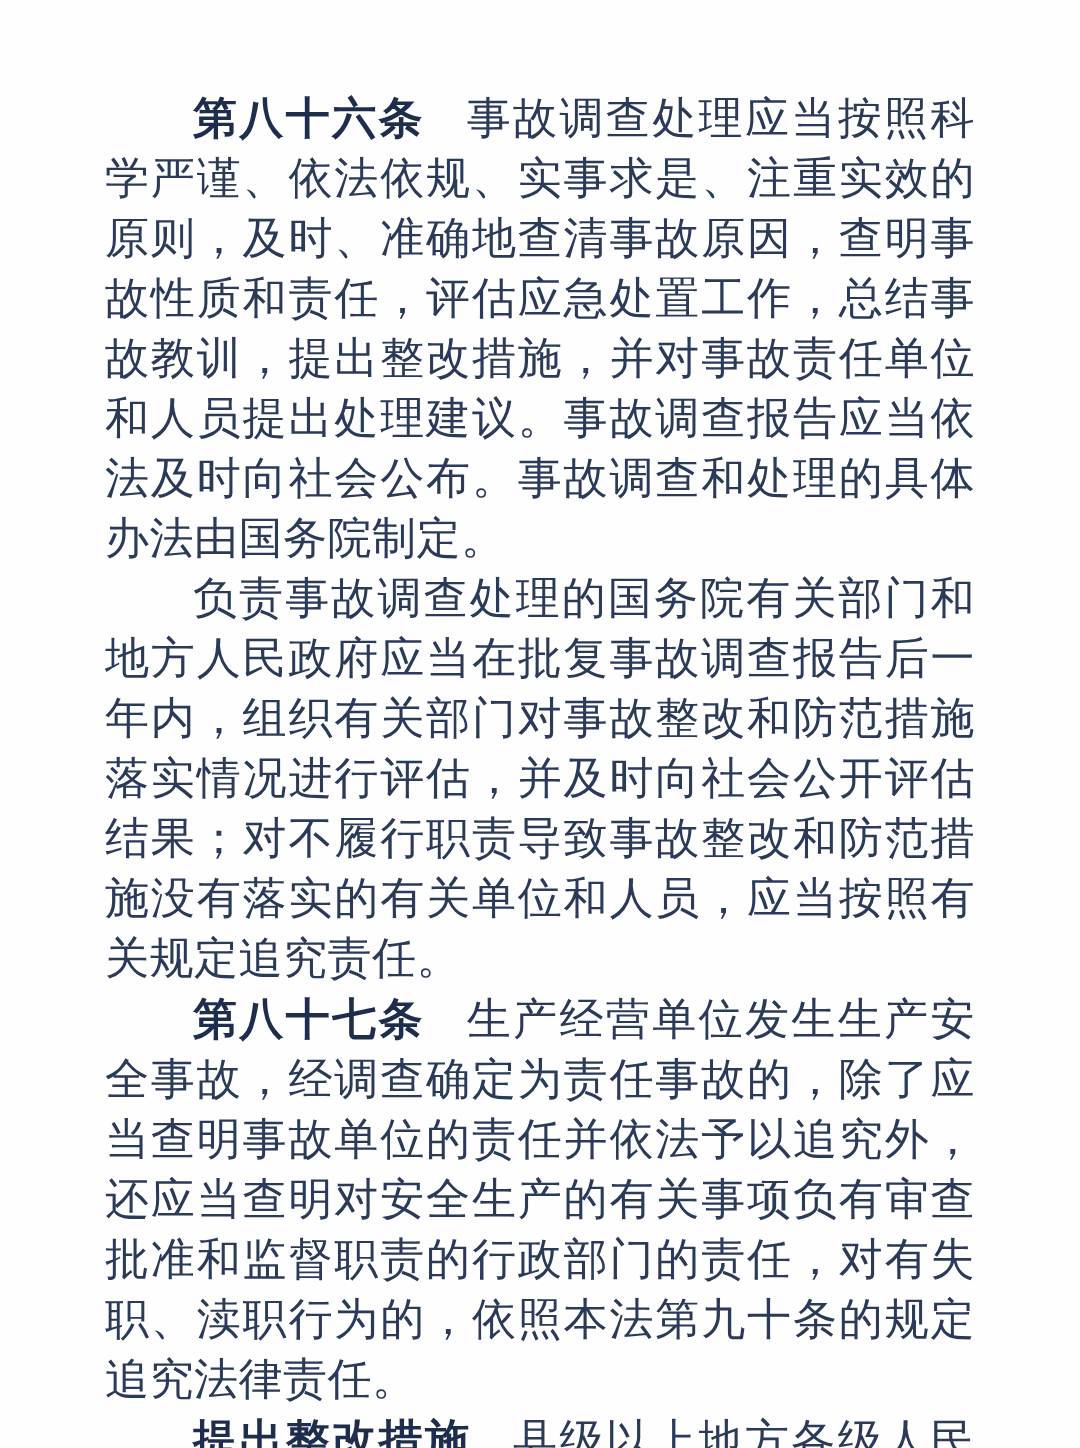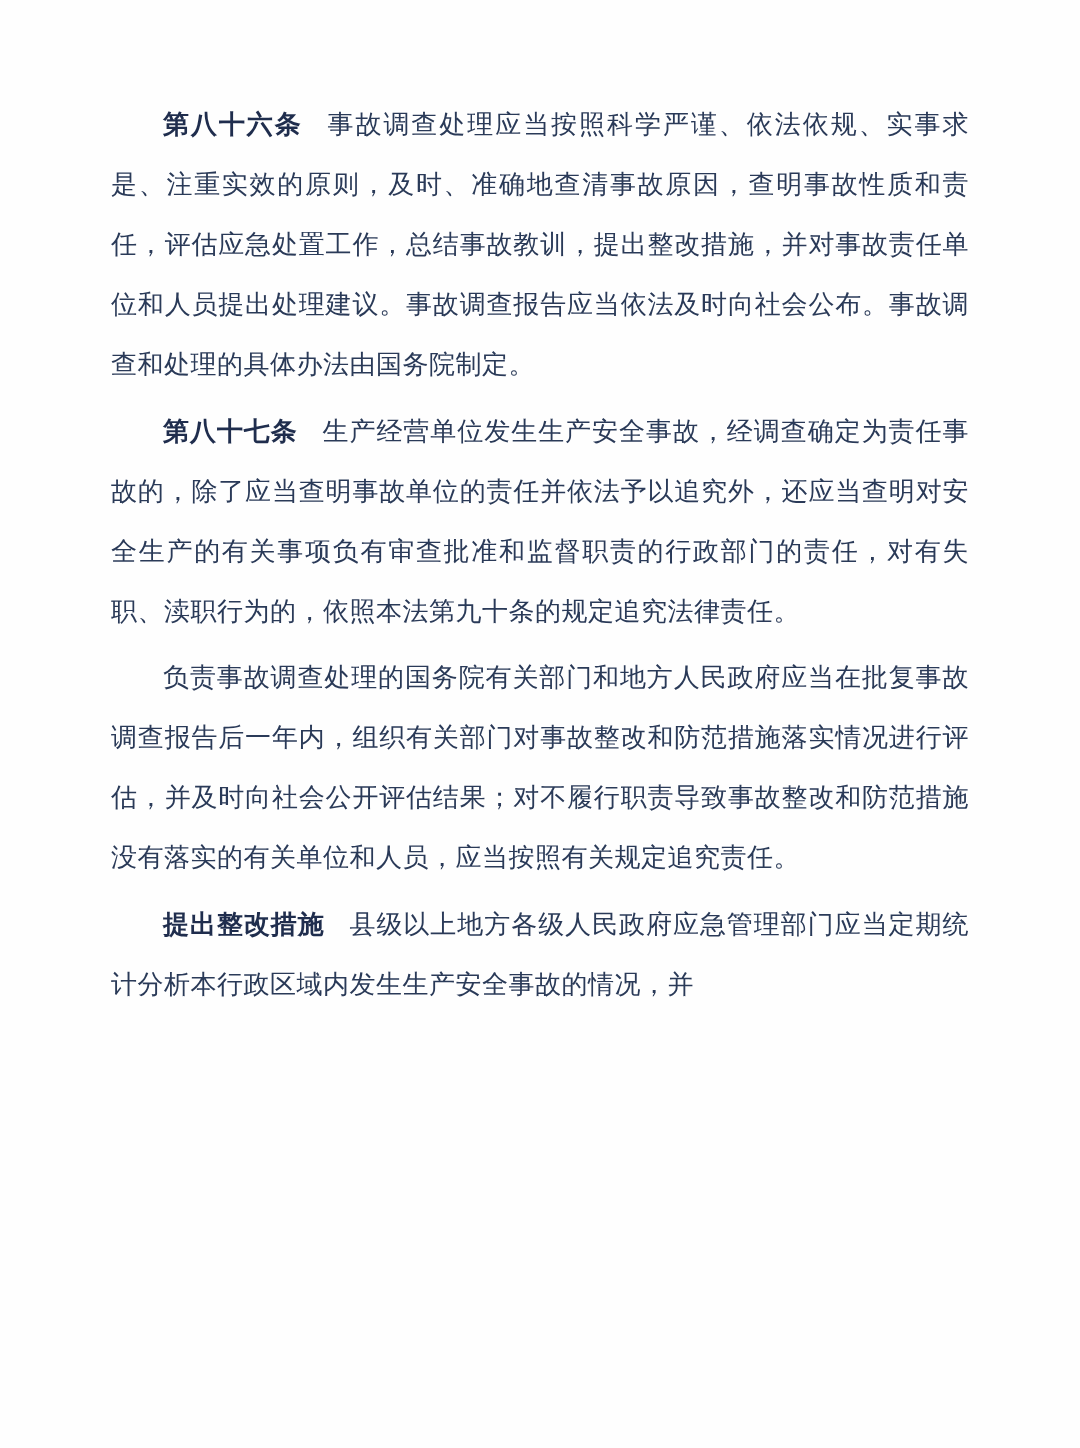--- a/index.html
+++ b/index.html
@@ -17,25 +17,25 @@
     font-family: "Liberation Serif", "DejaVu Serif", serif;
   }
   .content {
     position: absolute;
     top: 88px;
     left: 105px;
     width: 870px;
     color: #2a3a58;
   }
   .paragraph {
-    font-size: 26px;
+    font-size: 44px;
     line-height: 60px;
     text-align: justify;
     text-indent: 2em;
-    margin: 6px;
+    margin: 0;
     letter-spacing: 0.5px;
     word-break: break-all;
   }
   .term {
     font-family: "Liberation Sans", "DejaVu Sans", sans-serif;
     font-weight: bold;
     color: #1f2d4d;
     margin-right: 0.95em;
   }
   .term:empty {
@@ -48,21 +48,21 @@
 </style>
 </head>
 <body>
 
 <div class="page">
   <div class="content">
 
     <p class="paragraph"><span class="term">第八十六条</span><span class="body-text">事故调查处理应当按照科学严谨、依法依规、实事求是、注重实效的原则，及时、准确地查清事故原因，查明事故性质和责任，评估应急处置工作，总结事故教训，提出整改措施，并对事故责任单位和人员提出处理建议。事故调查报告应当依法及时向社会公布。事故调查和处理的具体办法由国务院制定。</span></p>
 
 
+    <p class="paragraph"><span class="body-text">负责事故调查处理的国务院有关部门和地方人民政府应当在批复事故调查报告后一年内，组织有关部门对事故整改和防范措施落实情况进行评估，并及时向社会公开评估结果；对不履行职责导致事故整改和防范措施没有落实的有关单位和人员，应当按照有关规定追究责任。</span></p>
+
     <p class="paragraph"><span class="term">第八十七条</span><span class="body-text">生产经营单位发生生产安全事故，经调查确定为责任事故的，除了应当查明事故单位的责任并依法予以追究外，还应当查明对安全生产的有关事项负有审查批准和监督职责的行政部门的责任，对有失职、渎职行为的，依照本法第九十条的规定追究法律责任。</span></p>
-
-    <p class="paragraph"><span class="body-text">负责事故调查处理的国务院有关部门和地方人民政府应当在批复事故调查报告后一年内，组织有关部门对事故整改和防范措施落实情况进行评估，并及时向社会公开评估结果；对不履行职责导致事故整改和防范措施没有落实的有关单位和人员，应当按照有关规定追究责任。</span></p>
 
 
     <p class="paragraph"><span class="term">提出整改措施</span><span class="body-text">县级以上地方各级人民政府应急管理部门应当定期统计分析本行政区域内发生生产安全事故的情况，并</span></p>
 
   </div>
 </div>
 
 </body></html>

